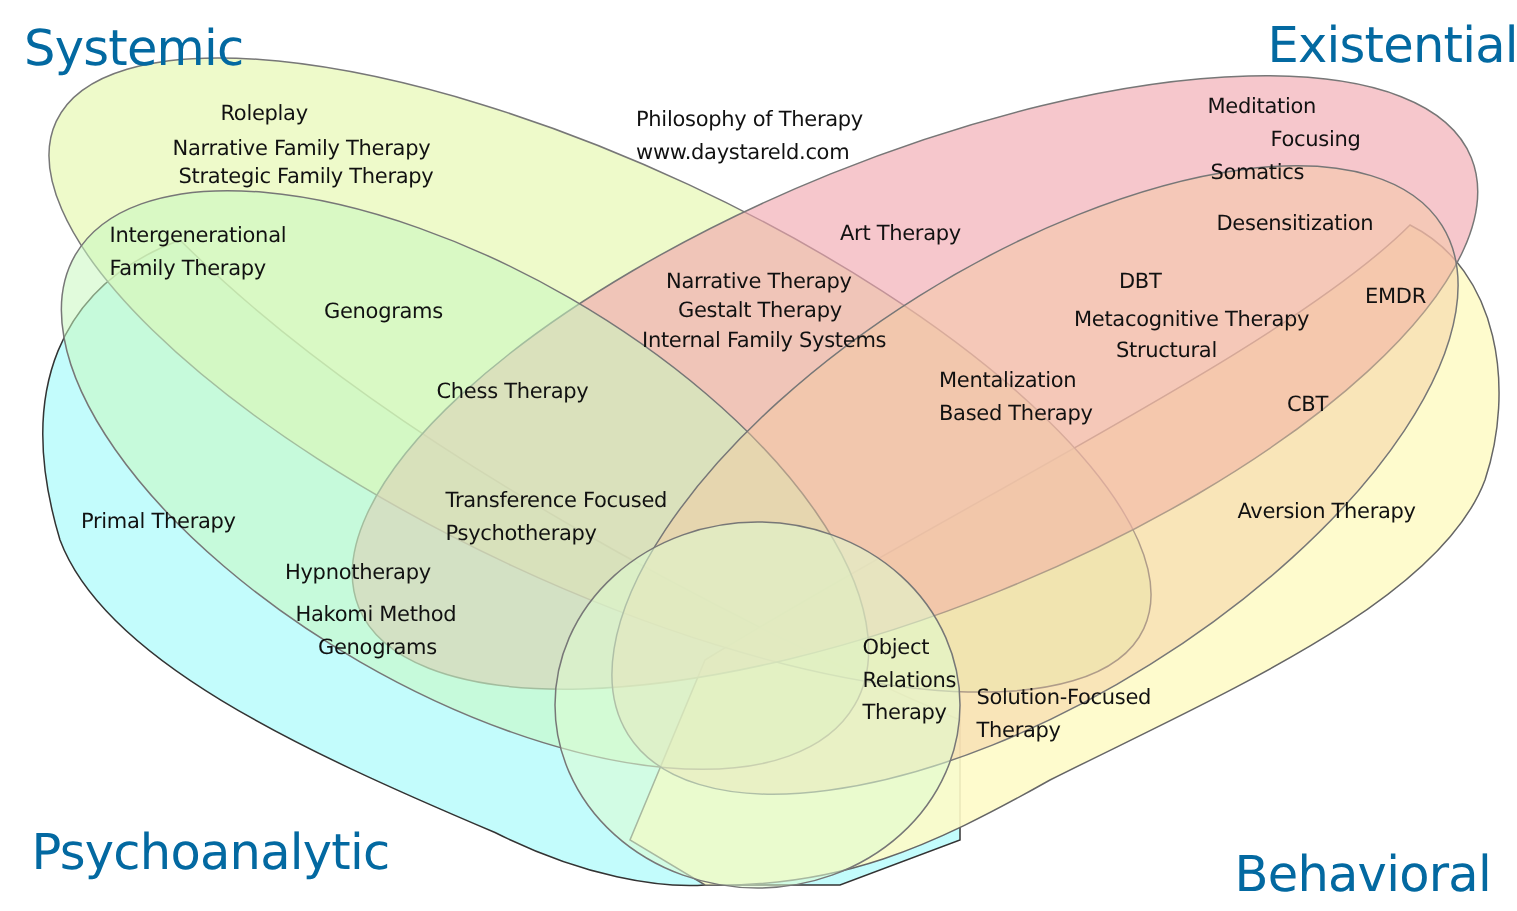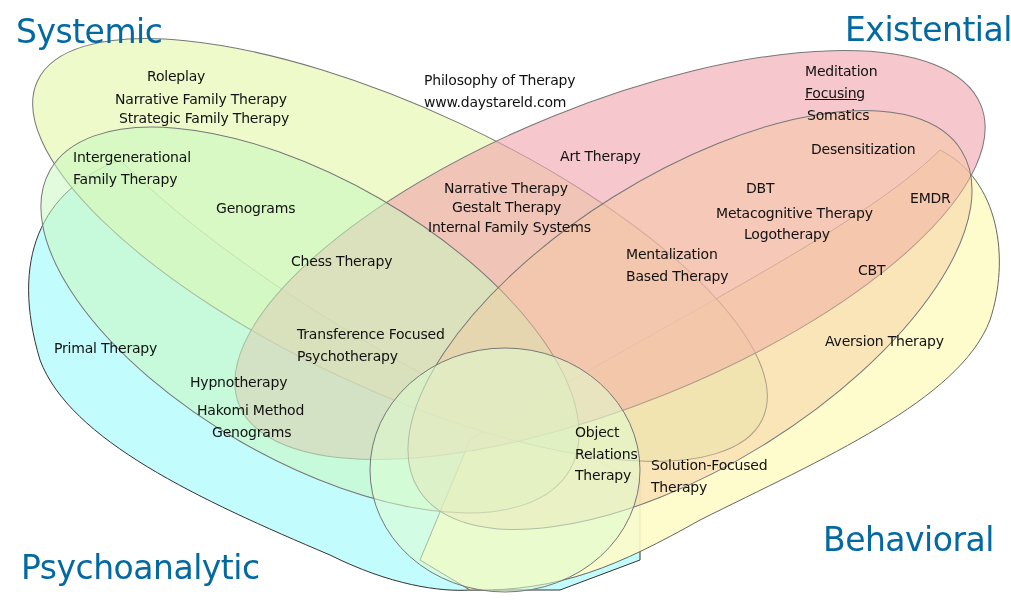--- a/index.html
+++ b/index.html
@@ -26,45 +26,45 @@
   <ellipse cx="310" cy="320" rx="300" ry="140" transform="rotate(30 310 320)" fill="#c8f8c0" fill-opacity="0.55" stroke="#777" stroke-width="1"></ellipse>
 
   <ellipse cx="690" cy="320" rx="320" ry="145" transform="rotate(-32 690 320)" fill="#f5c9a0" fill-opacity="0.45" stroke="#777" stroke-width="1"></ellipse>
 
   <ellipse cx="505" cy="470" rx="135" ry="122" fill="#dffbd0" fill-opacity="0.55" stroke="#777" stroke-width="1"></ellipse>
 </svg>
 
 <div class="corner" style="left:16px;top:12px;">Systemic</div>
 <div class="corner" style="left:845px;top:10px;">Existential</div>
 <div class="corner" style="left:21px;top:548px;">Psychoanalytic</div>
-<div class="corner" style="left:823px;top:520px;">Behavioral</div>
+<div class="corner" style="left:823px;top:563px;">Behavioral</div>
 
 <div class="item" style="left:424px;top:69px;">Philosophy of Therapy</div>
 <div class="item" style="left:424px;top:91px;">www.daystareld.com</div>
 
 <div class="item" style="left:147px;top:65px;">Roleplay</div>
 <div class="item" style="left:115px;top:88px;">Narrative Family Therapy</div>
 <div class="item" style="left:119px;top:107px;">Strategic Family Therapy</div>
 <div class="item" style="left:73px;top:146px;">Intergenerational</div>
 <div class="item" style="left:73px;top:168px;">Family Therapy</div>
 <div class="item" style="left:216px;top:197px;">Genograms</div>
 
 <div class="item center" style="left:444px;top:177px;">Narrative Therapy</div>
 <div class="item" style="left:452px;top:196px;">Gestalt Therapy</div>
 <div class="item" style="left:428px;top:216px;">Internal Family Systems</div>
 <div class="item" style="left:560px;top:145px;">Art Therapy</div>
 
 <div class="item" style="left:805px;top:60px;">Meditation</div>
-<div class="item" style="left:805px;top:82px;text-decoration:underline;">Focusing</div>
+<div class="item" style="left:847px;top:82px;">Focusing</div>
 <div class="item" style="left:807px;top:104px;">Somatics</div>
 <div class="item" style="left:811px;top:138px;">Desensitization</div>
 <div class="item" style="left:746px;top:177px;">DBT</div>
 <div class="item" style="left:910px;top:187px;">EMDR</div>
 <div class="item" style="left:716px;top:202px;">Metacognitive Therapy</div>
-<div class="item" style="left:744px;top:223px;">Logotherapy</div>
+<div class="item" style="left:744px;top:223px;">Structural</div>
 <div class="item" style="left:858px;top:259px;">CBT</div>
 <div class="item" style="left:626px;top:243px;">Mentalization</div>
 <div class="item" style="left:626px;top:265px;">Based Therapy</div>
 <div class="item" style="left:825px;top:330px;">Aversion Therapy</div>
 
 <div class="item" style="left:291px;top:250px;">Chess Therapy</div>
 <div class="item" style="left:297px;top:323px;">Transference Focused</div>
 <div class="item" style="left:297px;top:345px;">Psychotherapy</div>
 <div class="item" style="left:54px;top:337px;">Primal Therapy</div>
 <div class="item" style="left:190px;top:371px;">Hypnotherapy</div>

